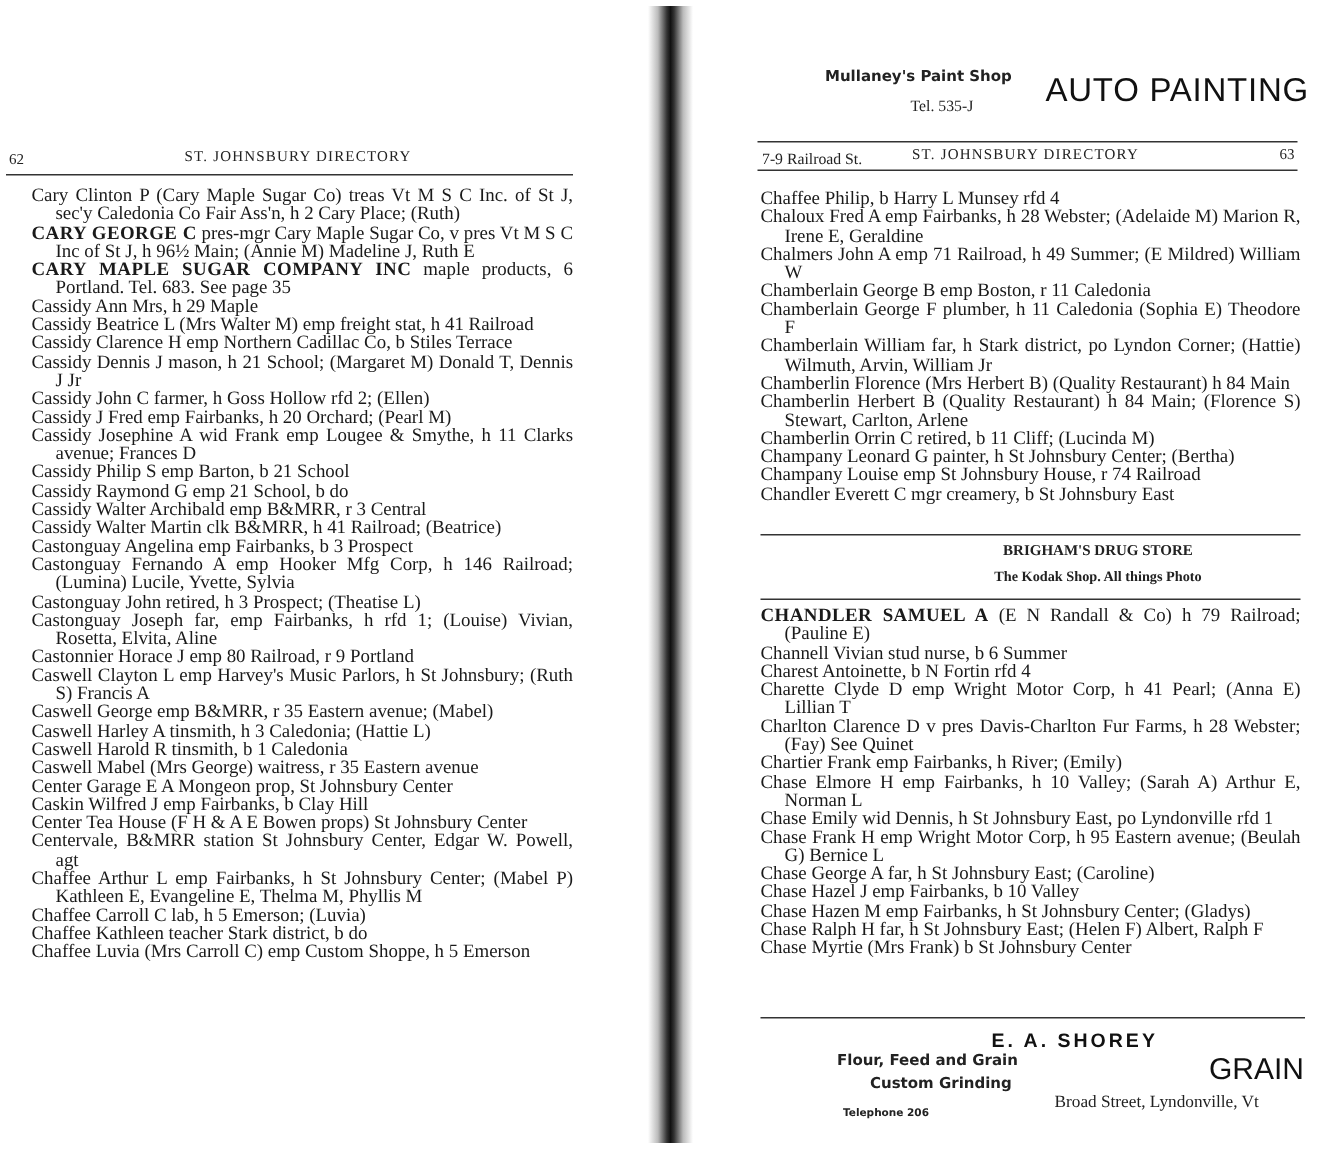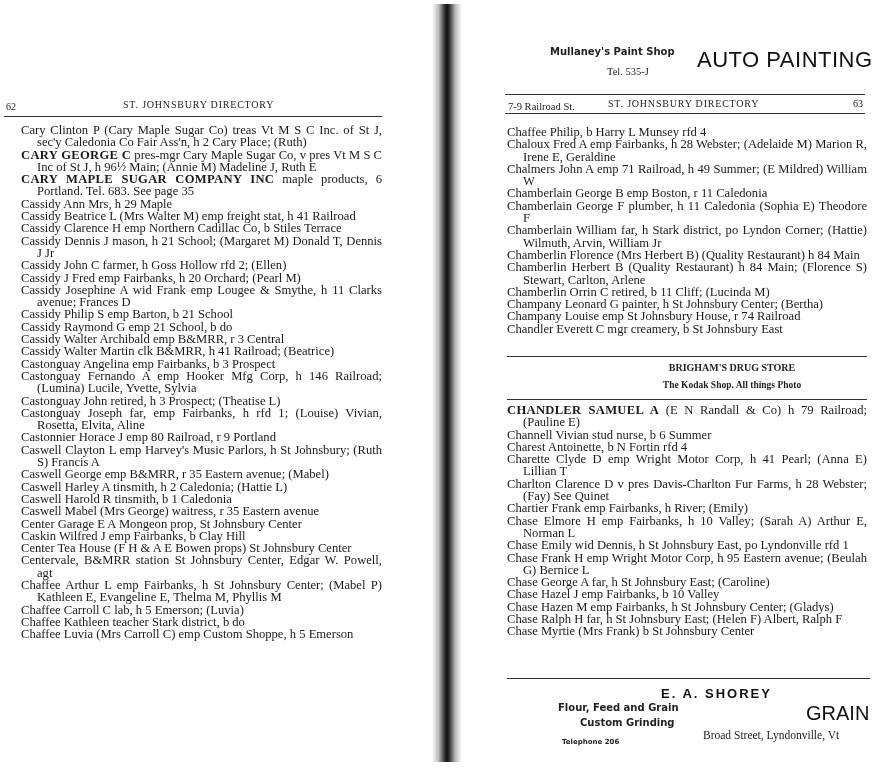--- a/index.html
+++ b/index.html
@@ -66,21 +66,21 @@
       <div class="entry"><span>Cassidy Raymond G emp 21 School, b do</span></div>
       <div class="entry"><span>Cassidy Walter Archibald emp B&amp;MRR, r 3 Central</span></div>
       <div class="entry"><span>Cassidy Walter Martin clk B&amp;MRR, h 41 Railroad; (Beatrice)</span></div>
       <div class="entry"><span>Castonguay Angelina emp Fairbanks, b 3 Prospect</span></div>
       <div class="entry"><span>Castonguay Fernando A emp Hooker Mfg Corp, h 146 Railroad; (Lumina) Lucile, Yvette, Sylvia</span></div>
       <div class="entry"><span>Castonguay John retired, h 3 Prospect; (Theatise L)</span></div>
       <div class="entry"><span>Castonguay Joseph far, emp Fairbanks, h rfd 1; (Louise) Vivian, Rosetta, Elvita, Aline</span></div>
       <div class="entry"><span>Castonnier Horace J emp 80 Railroad, r 9 Portland</span></div>
       <div class="entry"><span>Caswell Clayton L emp Harvey's Music Parlors, h St Johnsbury; (Ruth S) Francis A</span></div>
       <div class="entry"><span>Caswell George emp B&amp;MRR, r 35 Eastern avenue; (Mabel)</span></div>
-      <div class="entry"><span>Caswell Harley A tinsmith, h 2 Caledonia; (Hattie L)</span></div>
+      <div class="entry"><span>Caswell Harley A tinsmith, h 3 Caledonia; (Hattie L)</span></div>
       <div class="entry"><span>Caswell Harold R tinsmith, b 1 Caledonia</span></div>
       <div class="entry"><span>Caswell Mabel (Mrs George) waitress, r 35 Eastern avenue</span></div>
       <div class="entry"><span>Center Garage E A Mongeon prop, St Johnsbury Center</span></div>
       <div class="entry"><span>Caskin Wilfred J emp Fairbanks, b Clay Hill</span></div>
       <div class="entry"><span>Center Tea House (F H &amp; A E Bowen props) St Johnsbury Center</span></div>
       <div class="entry"><span>Centervale,  B&amp;MRR station St Johnsbury Center,  Edgar W. Powell, agt</span></div>
       <div class="entry"><span>Chaffee Arthur L emp Fairbanks, h St Johnsbury Center; (Mabel P) Kathleen E, Evangeline E, Thelma M, Phyllis M</span></div>
       <div class="entry"><span>Chaffee Carroll C lab, h 5 Emerson; (Luvia)</span></div>
       <div class="entry"><span>Chaffee Kathleen teacher Stark district, b do</span></div>
       <div class="entry"><span>Chaffee Luvia (Mrs Carroll C) emp Custom Shoppe, h 5 Emerson</span></div>

